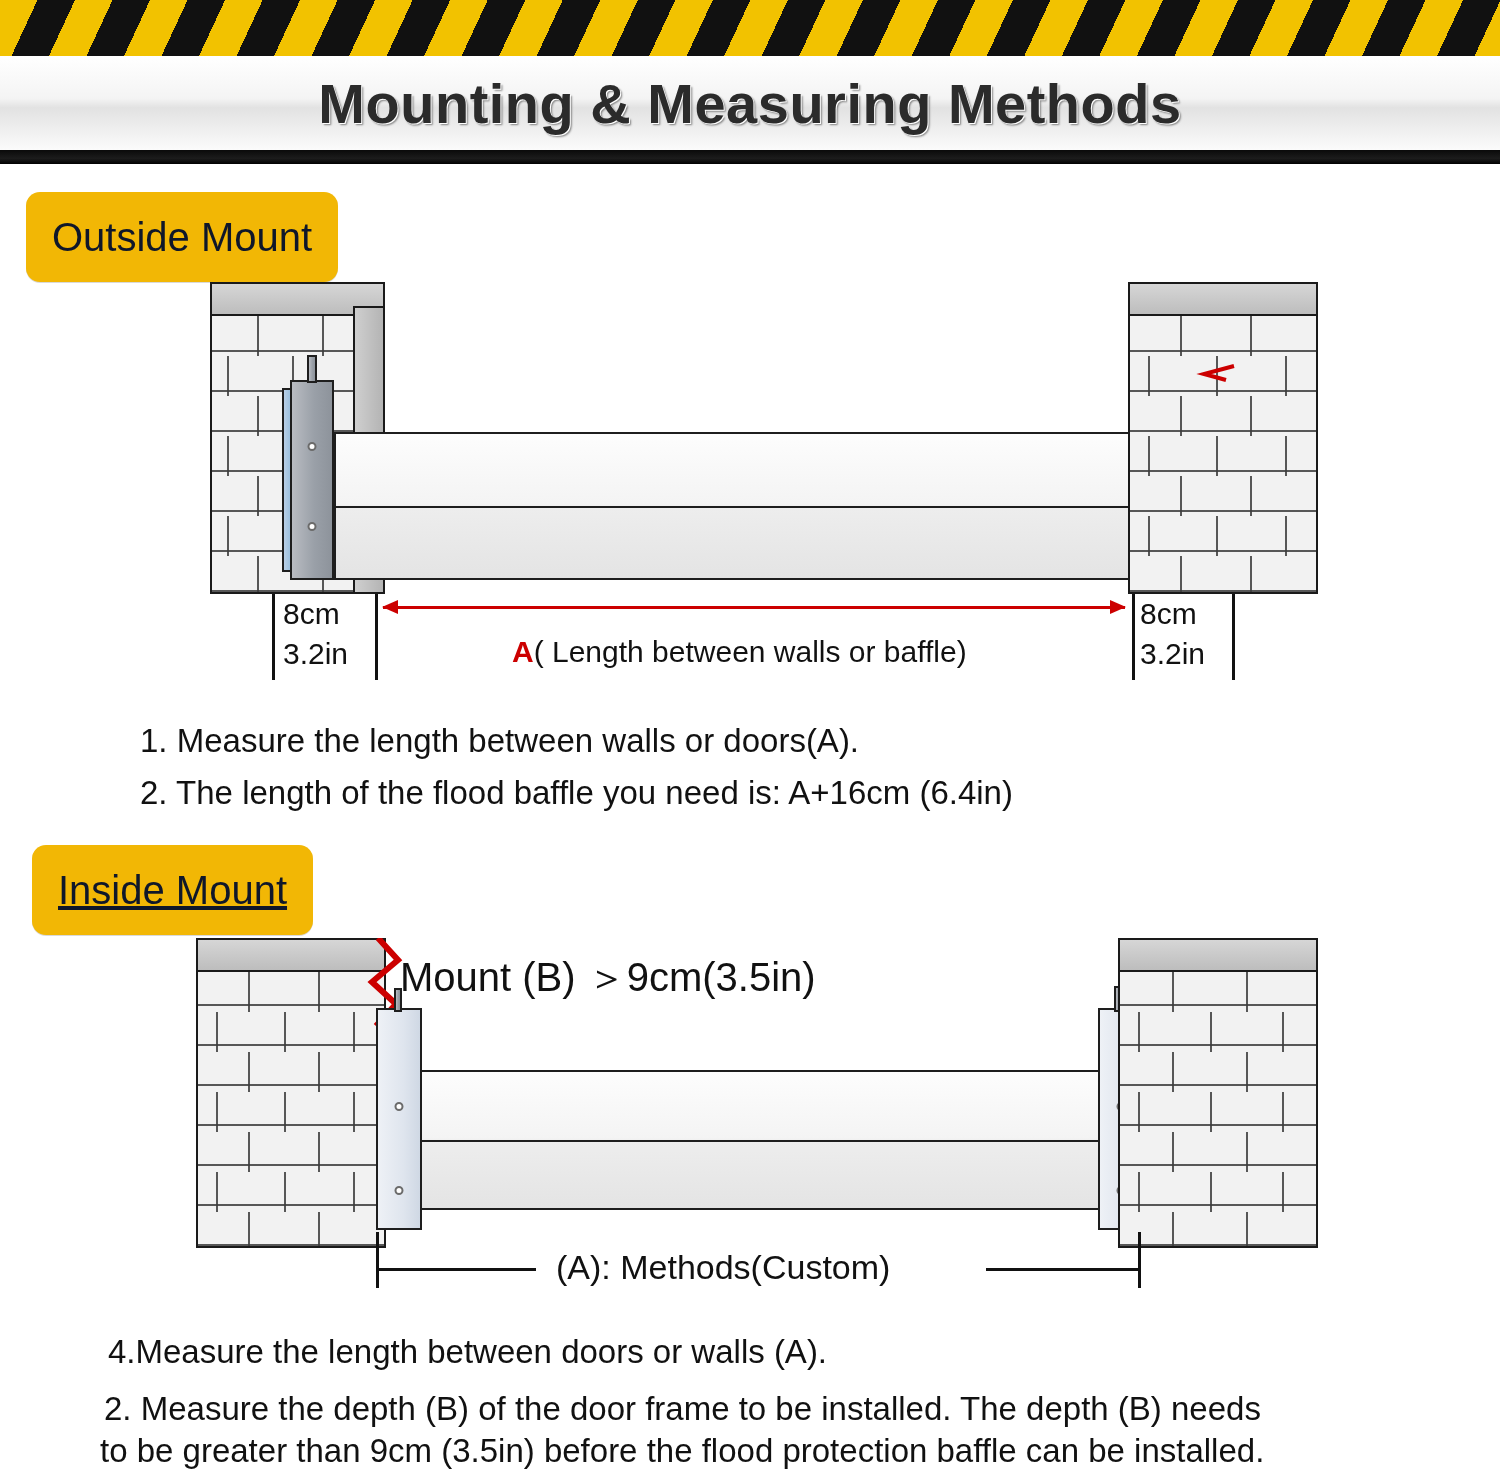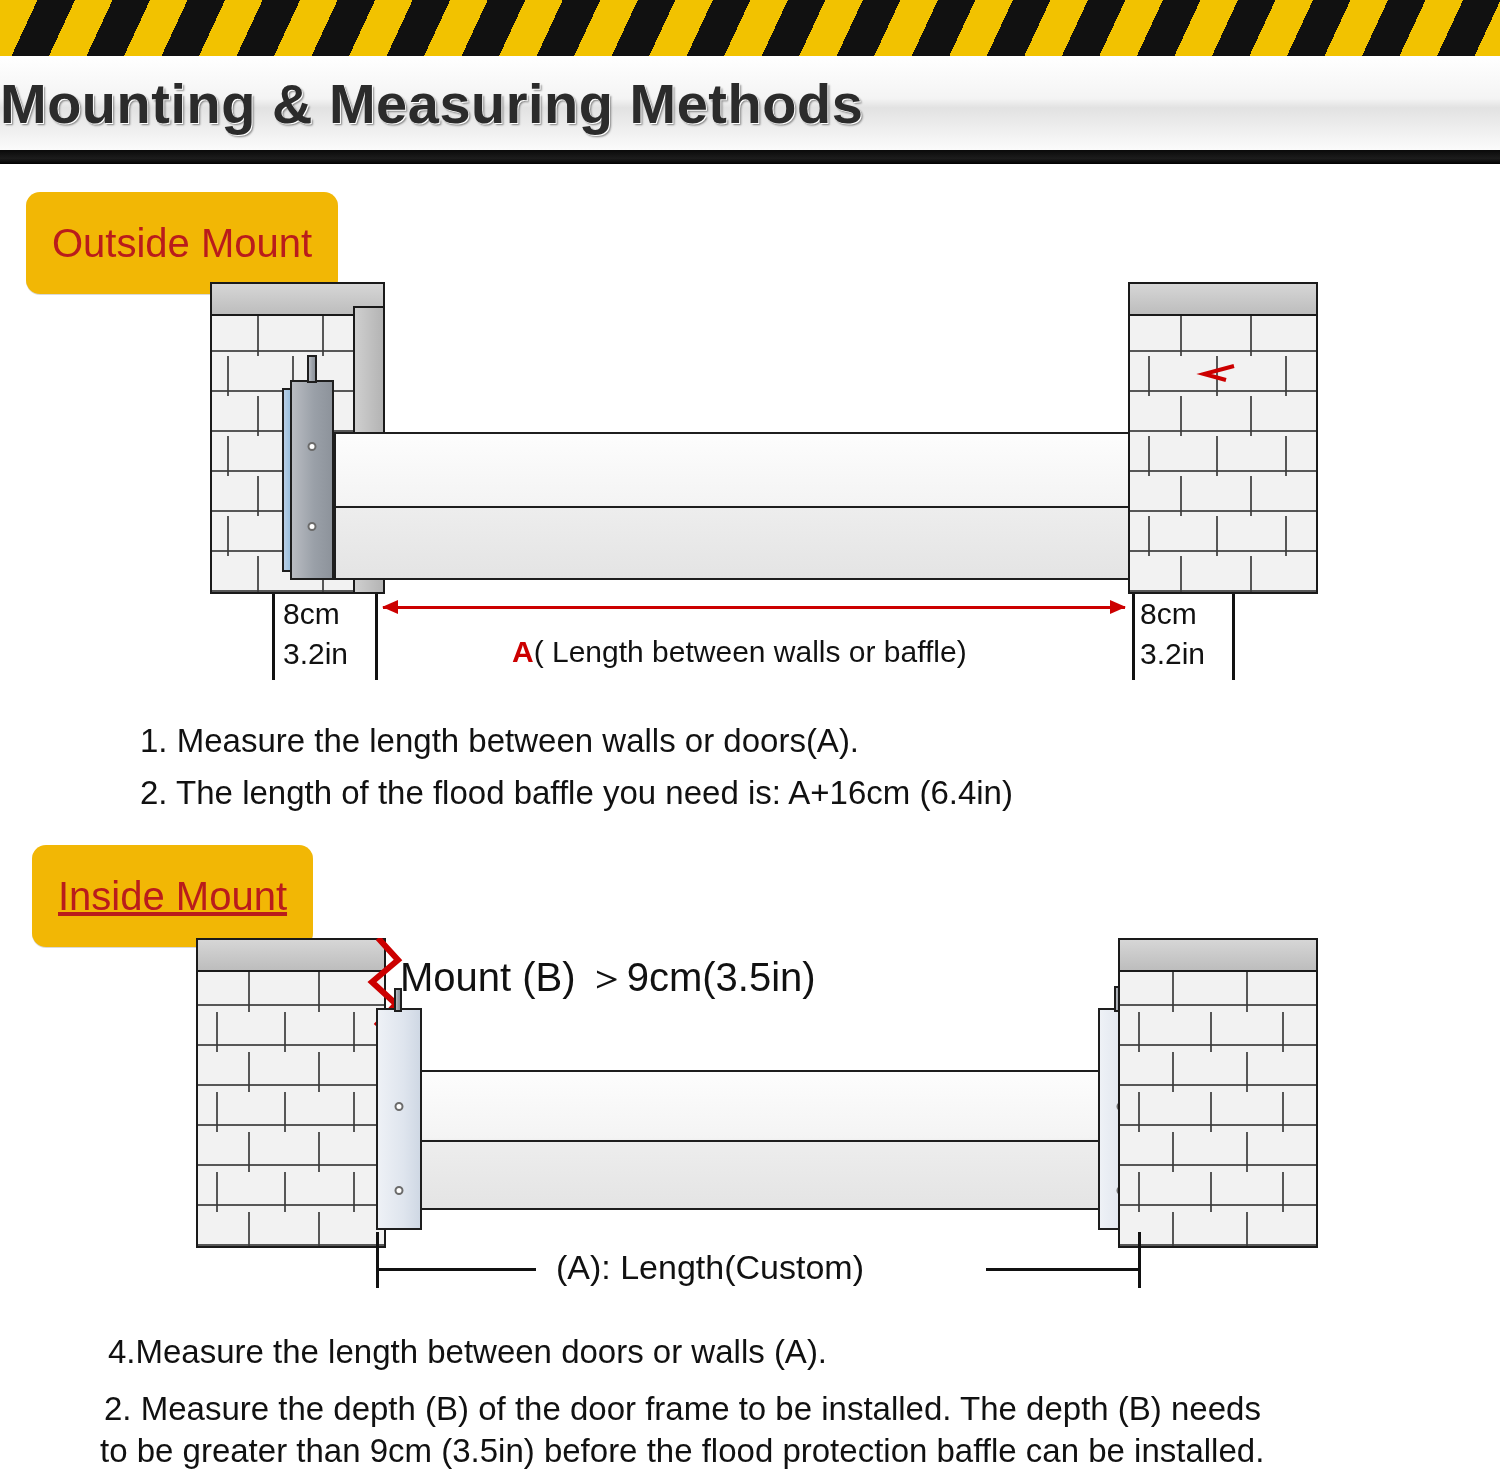--- a/index.html
+++ b/index.html
@@ -22,43 +22,43 @@
     border-bottom:4px solid #ffffff;
   }
   .hazard-banner:after{
     content:"";position:absolute;left:0;bottom:-4px;width:100%;height:4px;background:#fff;
   }
 
   
   .title-plate{
     position:absolute;left:0;top:56px;width:1500px;height:94px;
     background:linear-gradient(180deg,#ffffff 0%,#f4f4f4 45%,#e2e2e2 55%,#fbfbfb 100%);
-    display:flex;align-items:center;
+    display:flex;align-items:center;justify-content:center;
   }
   .title-plate .title{
     font-size:56px;font-weight:bold;letter-spacing:.5px;
     color:#2b2b2b;
     text-shadow:
       1px 1px 0 #ffffff,
       2px 2px 2px rgba(0,0,0,.45);
   }
   .title-underbar{
     position:absolute;left:0;top:150px;width:1500px;height:14px;
     background:linear-gradient(180deg,#0a0a0a 0%,#1c1c1c 60%,#000 100%);
   }
 
   
   .pill{
     position:absolute;
     background:#f2b705;
     border-radius:14px;
-    color:#b91c1c;
+    color:#0f172a;
     font-size:40px;
     display:flex;align-items:center;
-    padding:12px 26px;
+    padding:6px 26px;
     box-shadow:0 1px 0 rgba(0,0,0,.15);
   }
   #pill-outside{left:26px;top:192px;height:78px;}
   #pill-inside{left:32px;top:845px;height:78px;text-decoration:underline;}
 
   
   .diagram{position:absolute;}
 
   
   .pillar{position:absolute;}
@@ -331,20 +331,20 @@
   </div>
 </div>
 
 <div class="depth-label" style="left:400px;top:950px;">Mount (B) ＞9cm(3.5in)</div>
 
 <div>
   <div class="tick" style="left:376px;top:1232px;height:56px;"></div>
   <div class="tick" style="left:1138px;top:1232px;height:56px;"></div>
   <div class="blackline" style="left:376px;top:1268px;width:160px;"></div>
   <div class="blackline" style="left:986px;top:1268px;width:152px;"></div>
-  <div class="caption" style="left:556px;top:1248px;">(A): Length(Custom)</div>
+  <div class="caption" style="left:556px;top:1248px;">(A): Methods(Custom)</div>
 </div>
 
 <div class="note" style="left:108px;top:1333px;">4.Measure the length between doors or walls (A).</div>
 <div class="note" style="left:104px;top:1390px;">
   <span>2. Measure the depth (B) of the door frame to be installed. The  depth  (B)  needs</span>
 </div>
 <div class="note" style="left:100px;top:1432px;">to be greater than 9cm (3.5in) before the flood protection baffle can be installed.</div>
 
 </body></html>

